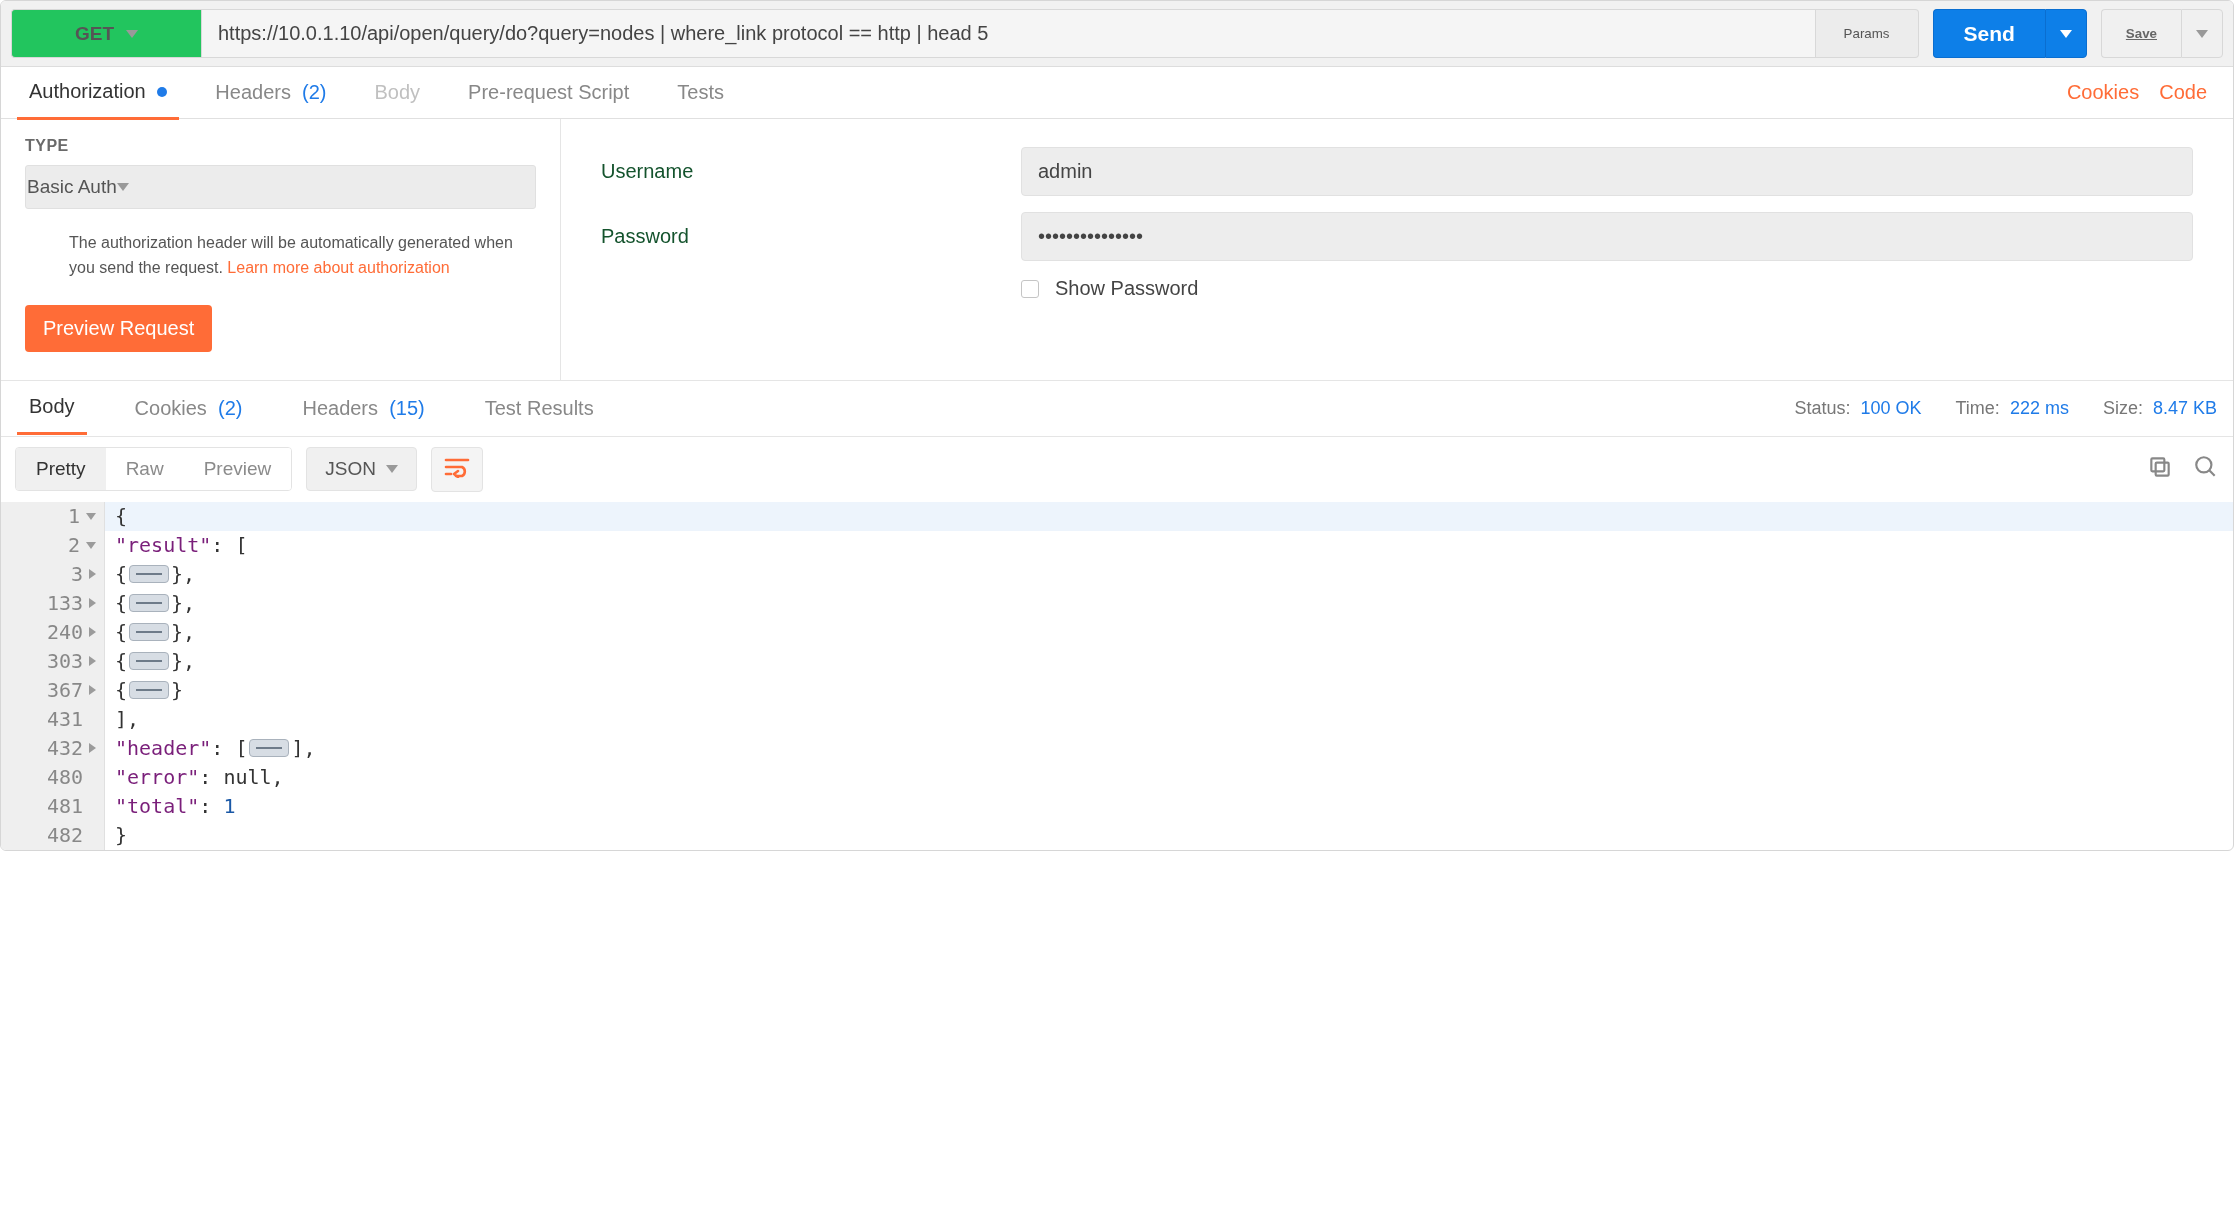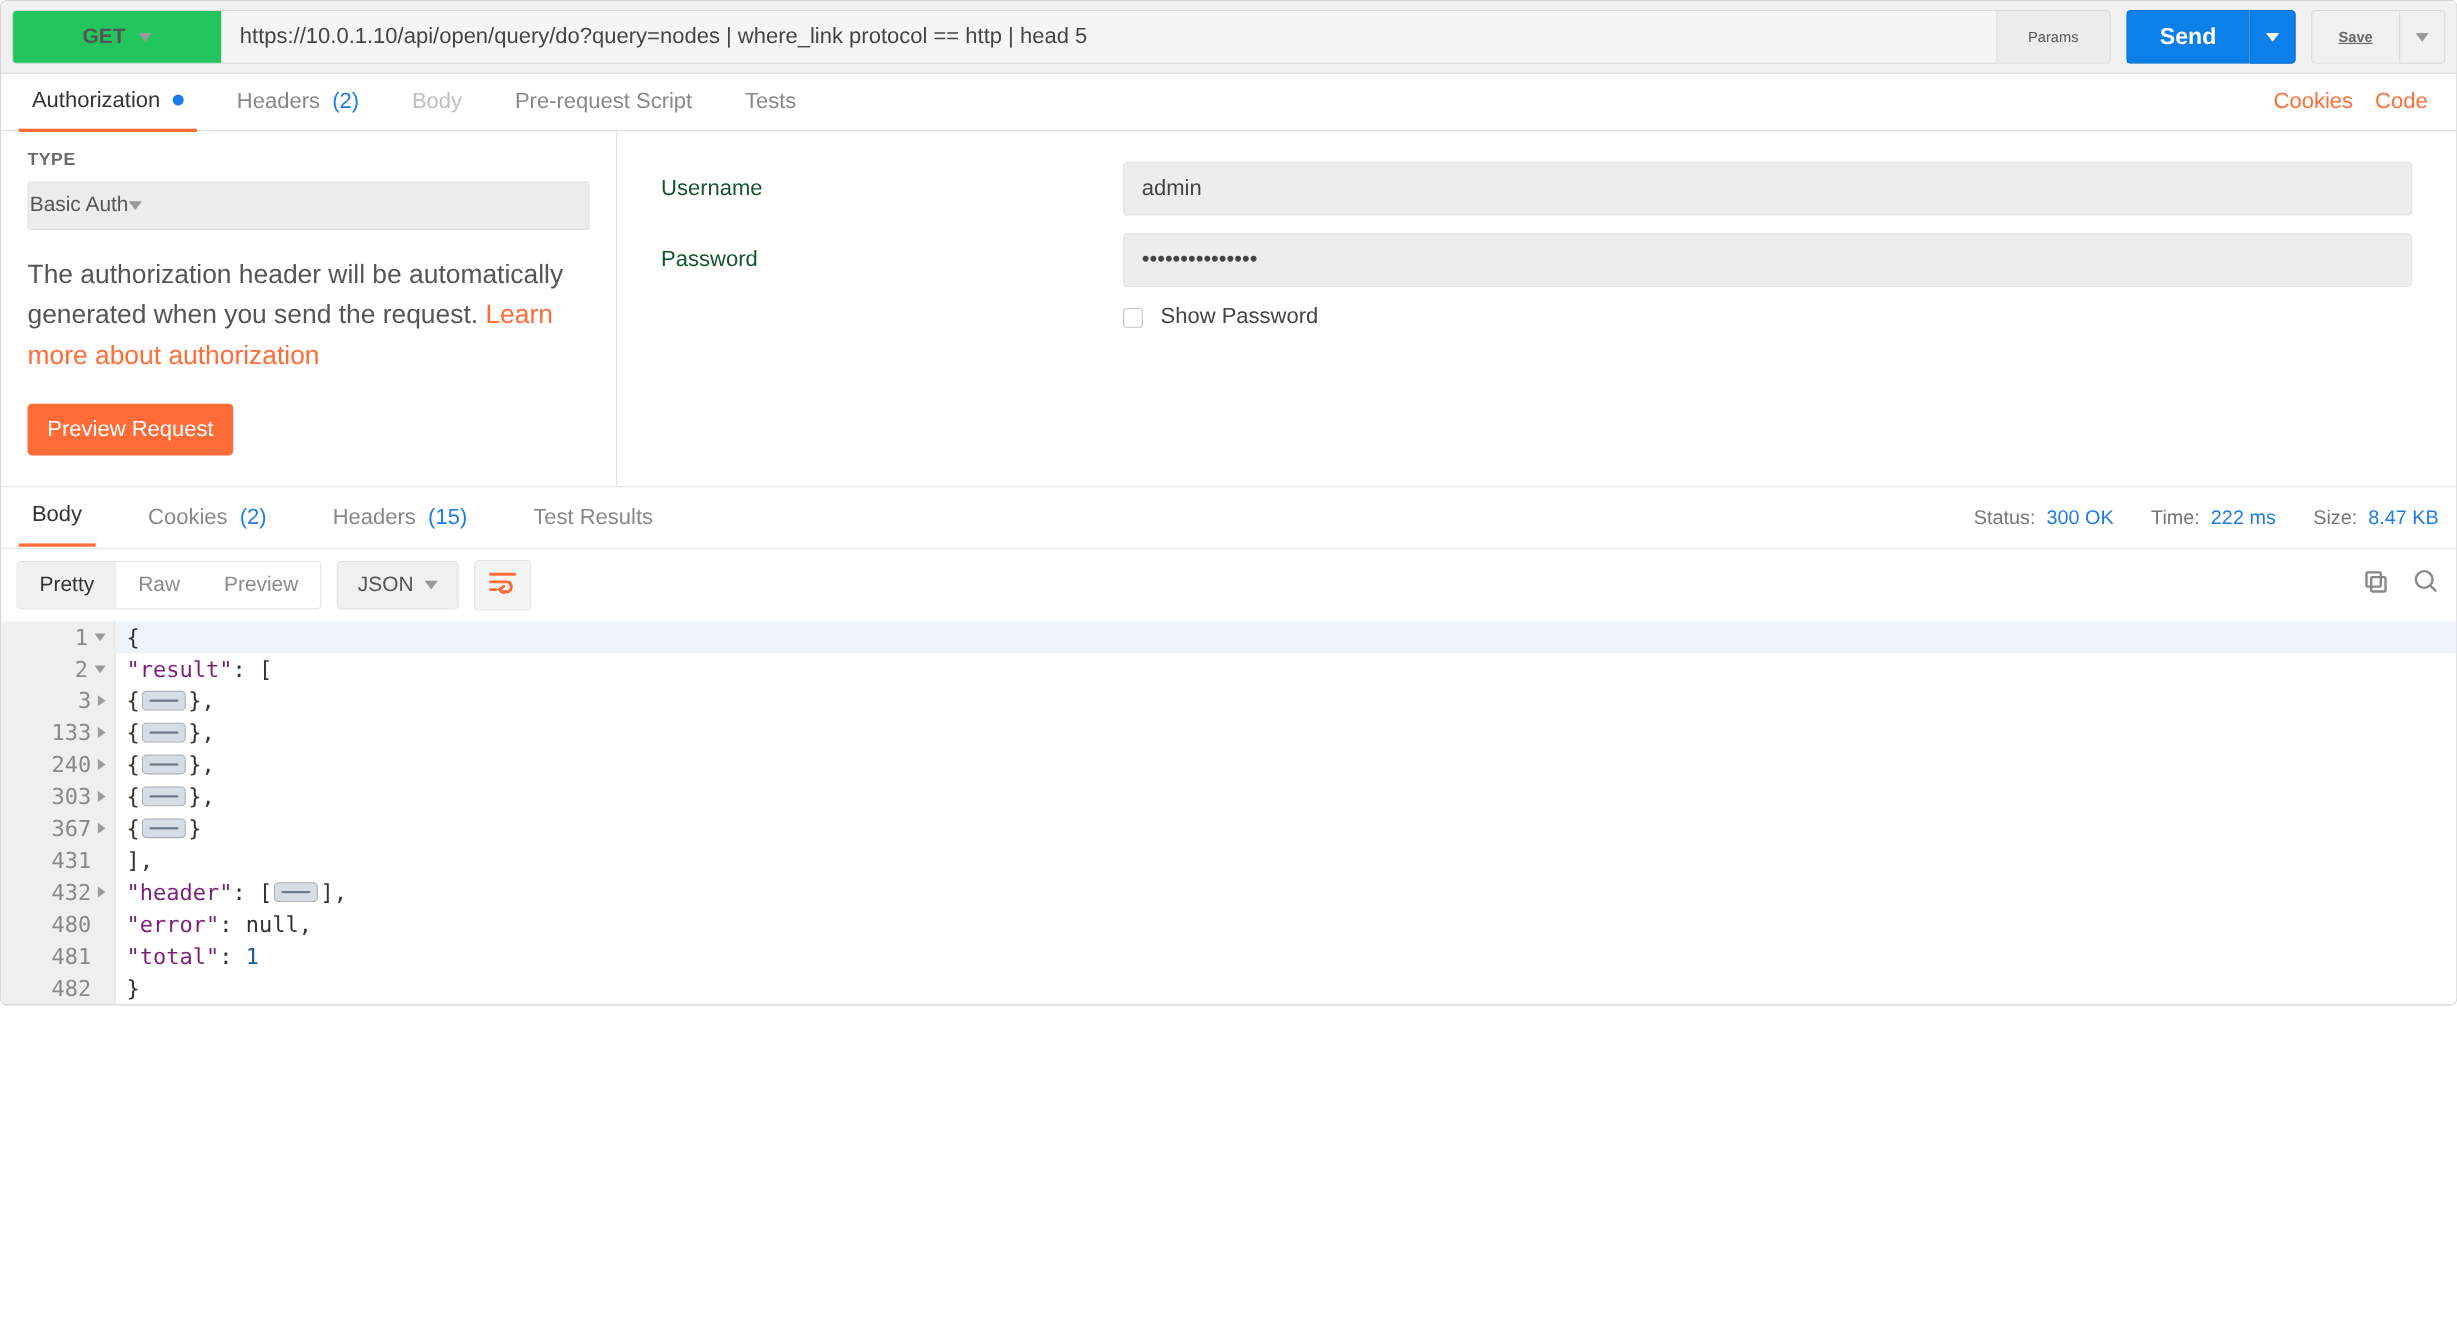--- a/index.html
+++ b/index.html
@@ -60,21 +60,21 @@
 
   
   .auth-panel { display: flex; border-bottom: 1px solid #e5e5e5; }
   .auth-left { width: 560px; border-right: 1px solid #e5e5e5; padding: 18px 24px 28px; }
   .auth-left .typelabel { font-size: 16px; font-weight: 600; color: #6a6a6a; letter-spacing: .5px; margin-bottom: 10px; }
   .auth-type-dd {
     display: flex; align-items: center; justify-content: flex-start;
     background: #ececec; border: 1px solid #e0e0e0; border-radius: 3px;
     padding: 10px 1px; color: #555; cursor: pointer; margin-bottom: 22px;
   }
-  .auth-desc { color: #555; font-size: 24px; line-height: 1.55; margin-bottom: 24px; }
+  .auth-desc { color: #555; font-size: 16px; line-height: 1.55; margin-bottom: 24px; margin-left: 44px; }
   .auth-desc a { color: #ff6c37; text-decoration: none; }
   .btn-preview {
     background: #ff6c37; color: #fff; font-weight: 500; font-size: 20px;
     padding: 12px 18px; border: none; border-radius: 4px; cursor: pointer;
   }
   .auth-right { flex:1; padding: 28px 40px; }
   .form-row { display:flex; align-items:center; margin-bottom: 16px; }
   .form-row label { width: 420px; color: #14532d; font-size: 20px; }
   .form-row .inp {
     flex:1; background:#ededed; border: 1px solid #e1e1e1; border-radius: 4px;
@@ -207,21 +207,21 @@
     <div class="res-tab">
       <span>Cookies</span>
       &nbsp;<span class="count">(2)</span>
     </div>
     <div class="res-tab">
       <span>Headers</span>
       &nbsp;<span class="count">(15)</span>
     </div>
     <div class="res-tab">Test Results</div>
     <div class="res-meta">
-      <div><span>Status:</span> &nbsp;<span class="v">300 OK</span></div>
+      <div><span>Status:</span> &nbsp;<span class="v">100 OK</span></div>
       <div><span>Time:</span> &nbsp;<span class="v">222 ms</span></div>
       <div><span>Size:</span> &nbsp;<span class="v">8.47 KB</span></div>
     </div>
   </div>
 
   <div class="res-tools">
     <div class="pill-group">
       <div class="pill active">Pretty</div>
       <div class="pill">Raw</div>
       <div class="pill">Preview</div>

